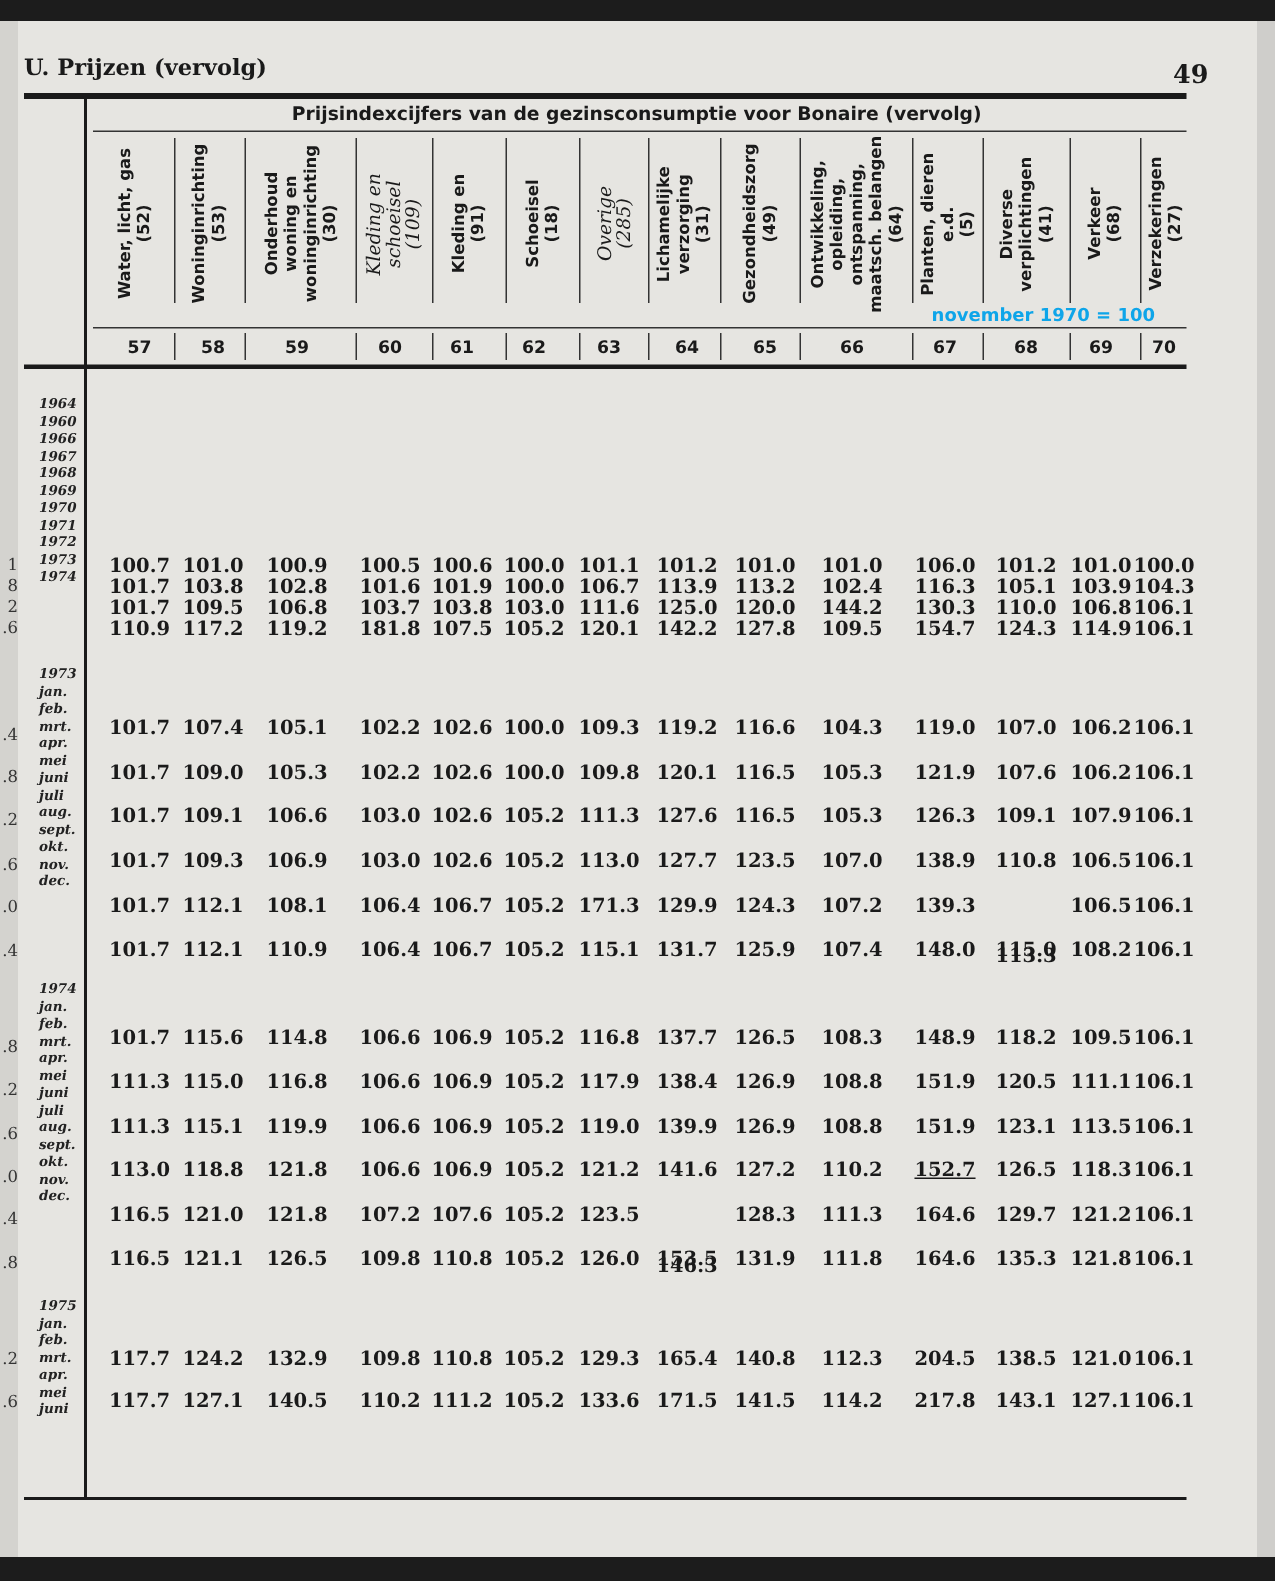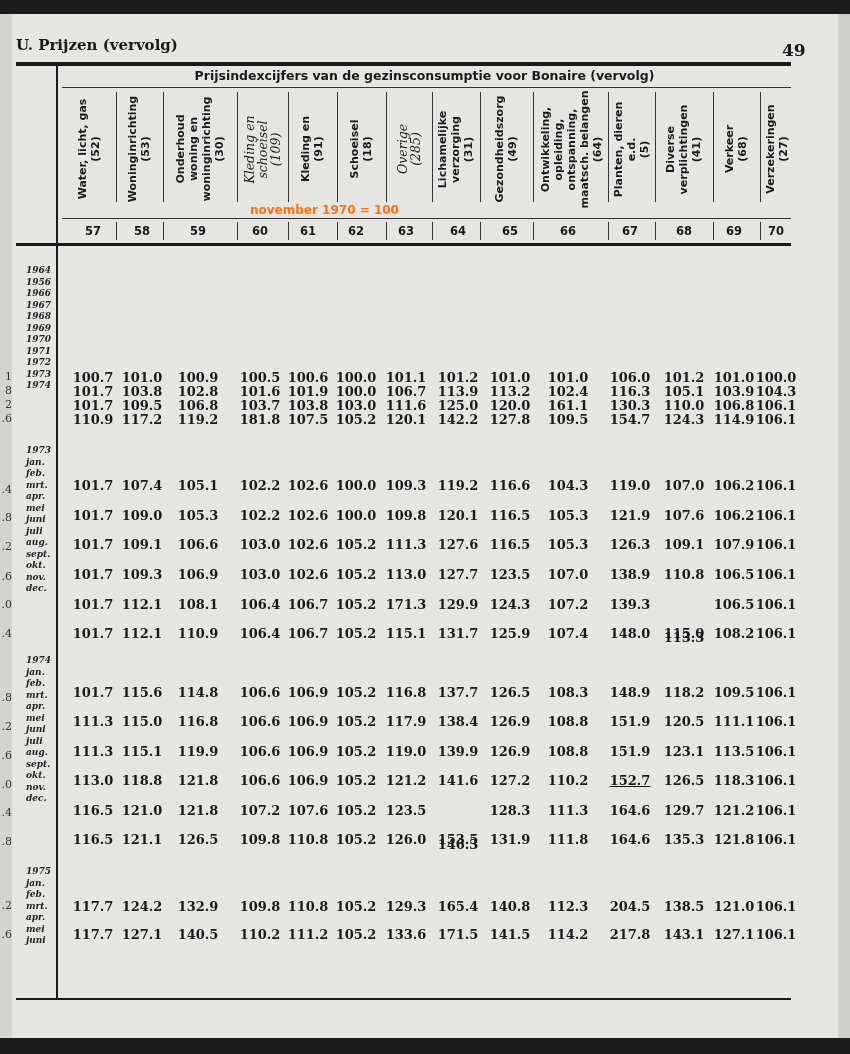--- a/index.html
+++ b/index.html
@@ -30,21 +30,21 @@
   .col-head {
     position:absolute; top:90px; height:118px;
     display:flex; align-items:center; justify-content:center;
   }
   .col-head .rot {
     transform:rotate(-90deg); white-space:nowrap; text-align:center;
     font-family:"DejaVu Sans",sans-serif; font-weight:bold; font-size:11px; line-height:13px; color:#1a1a1a;
   }
   .col-head .rot.it { font-family:"DejaVu Serif",serif; font-style:italic; font-weight:normal; font-size:12.5px; }
   .col-sep { position:absolute; width:1px; background:#333; }
-  .base-line { position:absolute; left:250px; top:203px; width:520px; text-align:left; font-family:"DejaVu Sans",sans-serif; font-weight:bold; font-size:12px; color:#f97316; }
+  .base-line { position:absolute; left:250px; top:203px; width:520px; text-align:right; font-family:"DejaVu Sans",sans-serif; font-weight:bold; font-size:12px; color:#0ea5e9; }
   .num-rule { position:absolute; left:62px; top:218px; width:729px; height:1px; background:#333; }
   .num-cell { position:absolute; top:0; text-align:center; font-family:"DejaVu Sans",sans-serif; font-weight:bold; font-size:11.5px; color:#1a1a1a; }
   .num-rule2 { position:absolute; left:16px; top:243px; width:775px; height:3px; background:#1a1a1a; }
 
   .stub { position:absolute; left:26px; font-family:"DejaVu Serif",serif; font-style:italic; font-weight:bold; font-size:9px; line-height:11px; color:#222; }
   .stub div { height:11.5px; }
 
   .row { position:absolute; left:58px; height:16px; }
   .cell { position:absolute; top:0; width:50px; text-align:center; font-family:"DejaVu Serif",serif; font-weight:bold; font-size:13px; color:#1a1a1a; }
 </style>
@@ -150,21 +150,21 @@
     <div class="num-cell" style="left: 610px; width: 40px; top: 224px;">67</div>
     <div class="num-cell" style="left: 664px; width: 40px; top: 224px;">68</div>
     <div class="num-cell" style="left: 714px; width: 40px; top: 224px;">69</div>
     <div class="num-cell" style="left: 756px; width: 40px; top: 224px;">70</div>
   </div>
 <div class="num-rule2"></div>
 
 <div id="stubs">
     <div class="stub" style="top: 265px;">
       <div>1964</div>
-      <div>1956</div>
+      <div>1960</div>
       <div>1966</div>
       <div>1967</div>
       <div>1968</div>
       <div>1969</div>
       <div>1970</div>
       <div>1971</div>
       <div>1972</div>
       <div>1973</div>
       <div>1974</div>
     </div>
@@ -244,21 +244,21 @@
     <div class="row" style="top: 398px;">
       <div class="cell" style="left: 10px;">101.7</div>
       <div class="cell" style="left: 59px;">109.5</div>
       <div class="cell" style="left: 115px;">106.8</div>
       <div class="cell" style="left: 177px;">103.7</div>
       <div class="cell" style="left: 225px;">103.8</div>
       <div class="cell" style="left: 273px;">103.0</div>
       <div class="cell" style="left: 323px;">111.6</div>
       <div class="cell" style="left: 375px;">125.0</div>
       <div class="cell" style="left: 427px;">120.0</div>
-      <div class="cell" style="left: 485px;">161.1</div>
+      <div class="cell" style="left: 485px;">144.2</div>
       <div class="cell" style="left: 547px;">130.3</div>
       <div class="cell" style="left: 601px;">110.0</div>
       <div class="cell" style="left: 651px;">106.8</div>
       <div class="cell" style="left: 693px;">106.1</div>
     </div>
     <div class="row" style="top: 412px;">
       <div class="cell" style="left: 10px;">110.9</div>
       <div class="cell" style="left: 59px;">117.2</div>
       <div class="cell" style="left: 115px;">119.2</div>
       <div class="cell" style="left: 177px;">181.8</div>

